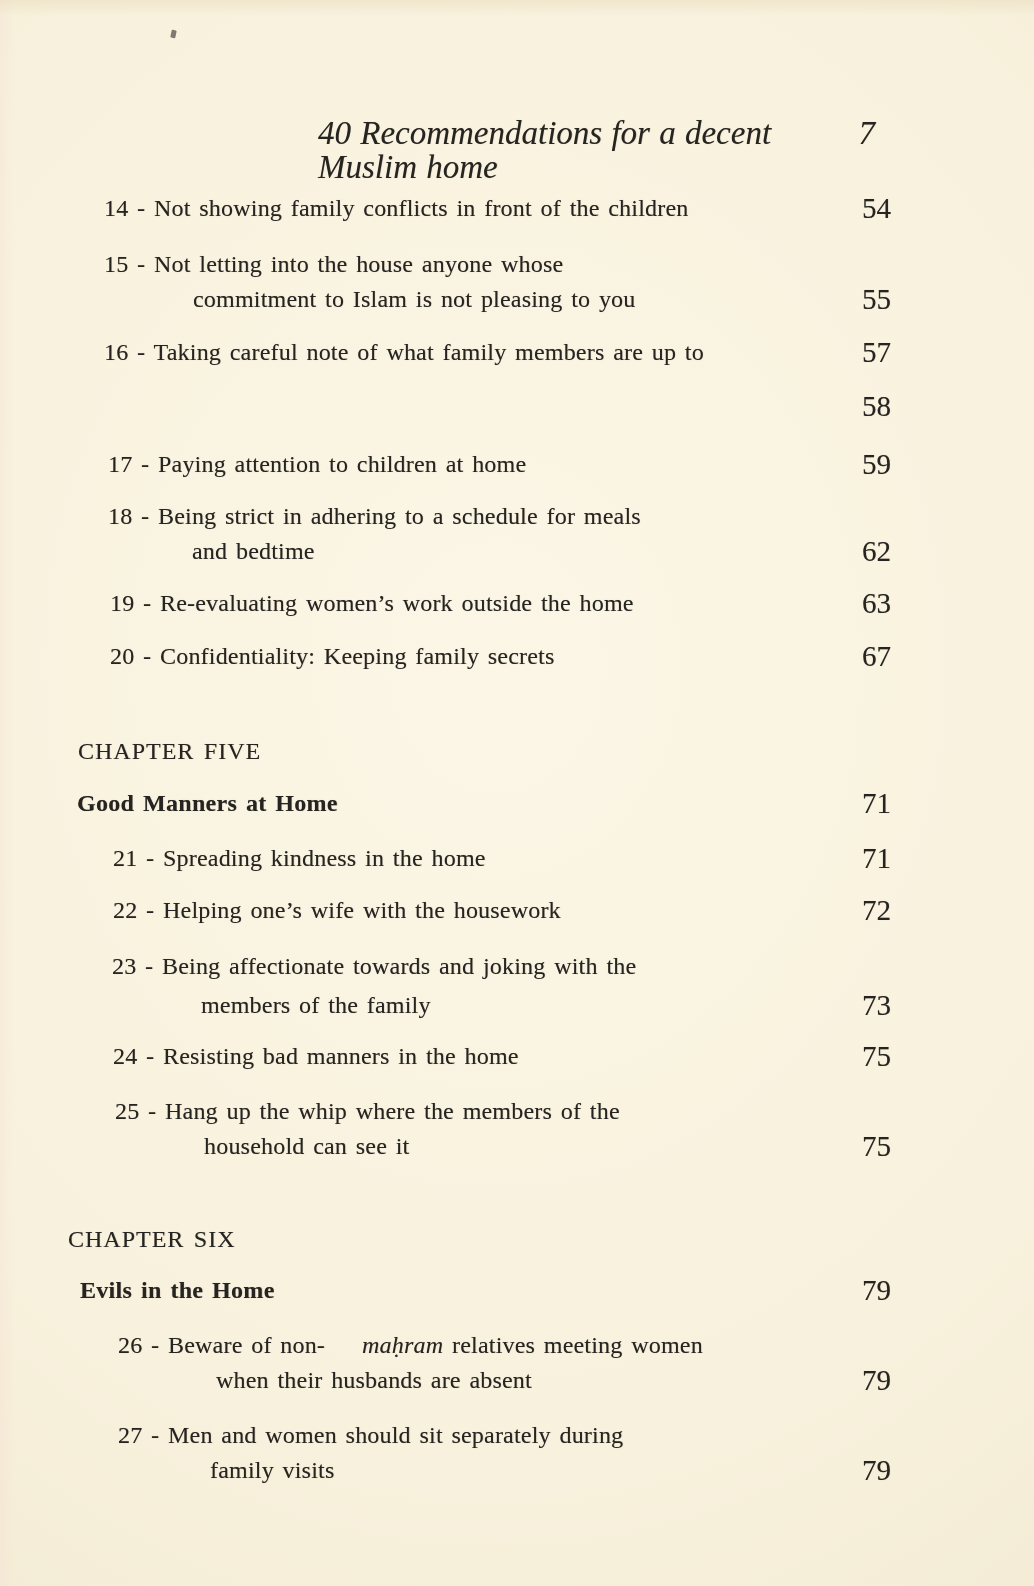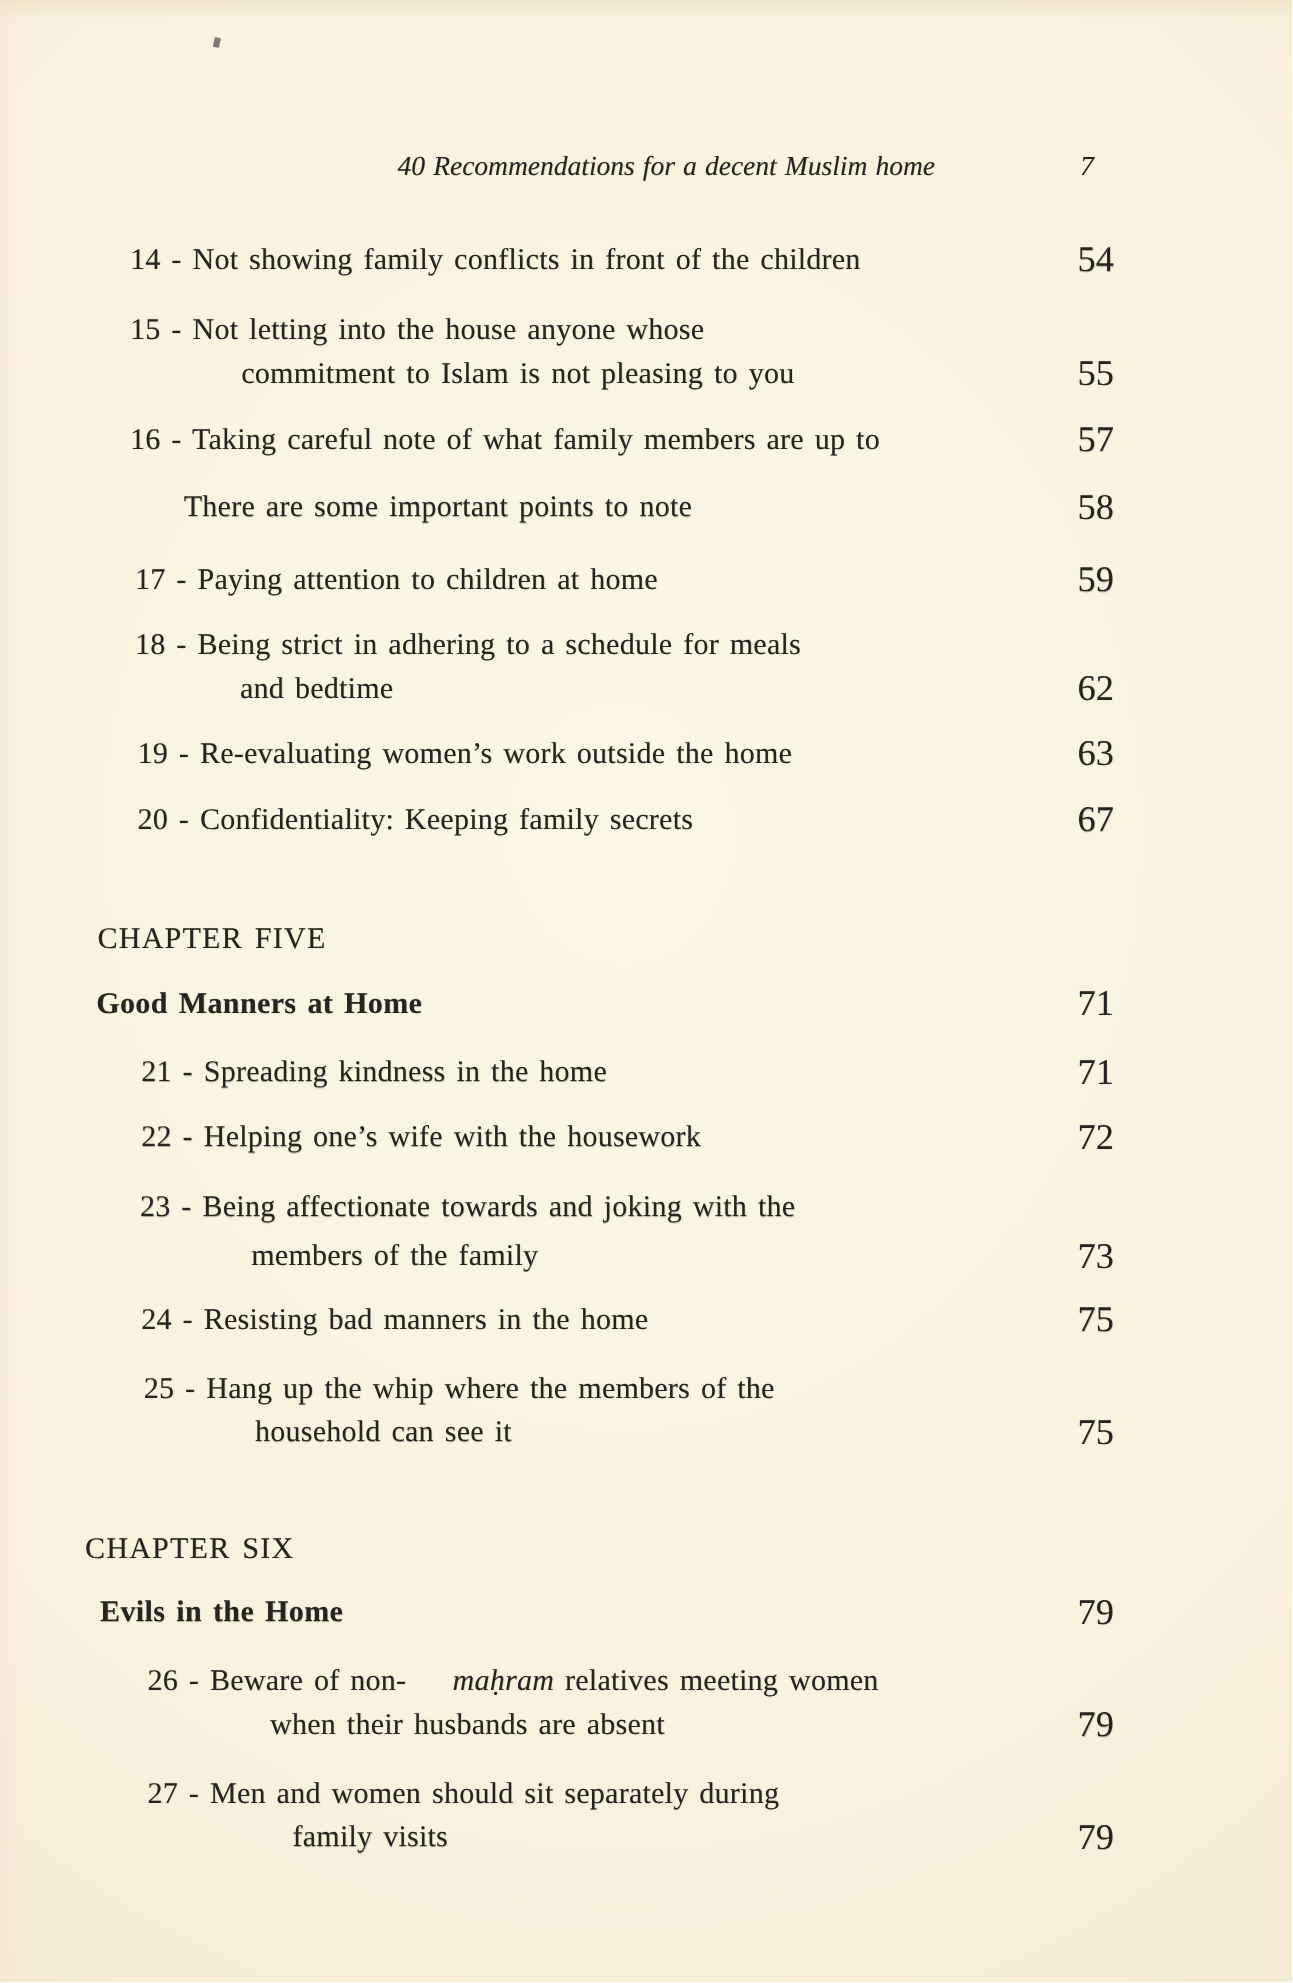--- a/index.html
+++ b/index.html
@@ -34,21 +34,21 @@
     line-height: 36px;
   }
   .chapter { letter-spacing: 1px; }
   .bold { font-weight: 700; letter-spacing: 0.3px; }
   .running-header {
     position: absolute;
     left: 318px; top: 116px; width: 557px;
     display: flex;
     justify-content: space-between;
     font-style: italic;
-    font-size: 22px;
+    font-size: 33px;
     line-height: 34px;
     word-spacing: 1px;
   }
   .speck {
     position: absolute;
     left: 171px; top: 30px;
     width: 5px; height: 8px;
     background: #55524c;
     border-radius: 1px;
     opacity: 0.75;
@@ -71,21 +71,20 @@
   <div class="line" style="left:104px; top:190px">14 - Not showing family conflicts in front of the children</div>
   <div class="pnum" style="top:190px">54</div>
 
   <div class="line" style="left:104px; top:246px">15 - Not letting into the house anyone whose</div>
   <div class="line" style="left:193px; top:281px">commitment to Islam is not pleasing to you</div>
   <div class="pnum" style="top:281px">55</div>
 
   <div class="line" style="left:104px; top:334px">16 - Taking careful note of what family members are up to</div>
   <div class="pnum" style="top:334px">57</div>
 
-  <div class="line" style="left:147px; top:388px">There are some important points to note</div>
   <div class="pnum" style="top:388px">58</div>
 
   <div class="line" style="left:108px; top:446px">17 - Paying attention to children at home</div>
   <div class="pnum" style="top:446px">59</div>
 
   <div class="line" style="left:108px; top:498px">18 - Being strict in adhering to a schedule for meals</div>
   <div class="line" style="left:192px; top:533px">and bedtime</div>
   <div class="pnum" style="top:533px">62</div>
 
   <div class="line" style="left:110px; top:585px">19 - Re-evaluating women’s work outside the home</div>
@@ -119,16 +118,16 @@
   <div class="line chapter" style="left:68px; top:1221px">CHAPTER SIX</div>
 
   <div class="line bold" style="left:80px; top:1272px">Evils in the Home</div>
   <div class="pnum" style="top:1272px">79</div>
 
   <div class="line" style="left:118px; top:1327px"><span>26 - Beware of non-</span><em>maḥram</em><span> relatives meeting women</span></div>
   <div class="line" style="left:216px; top:1362px">when their husbands are absent</div>
   <div class="pnum" style="top:1362px">79</div>
 
   <div class="line" style="left:118px; top:1417px">27 - Men and women should sit separately during</div>
-  <div class="line" style="left:234px; top:1452px">family visits</div>
+  <div class="line" style="left:210px; top:1452px">family visits</div>
   <div class="pnum" style="top:1452px">79</div>
 
 </div>
 
 </body></html>

